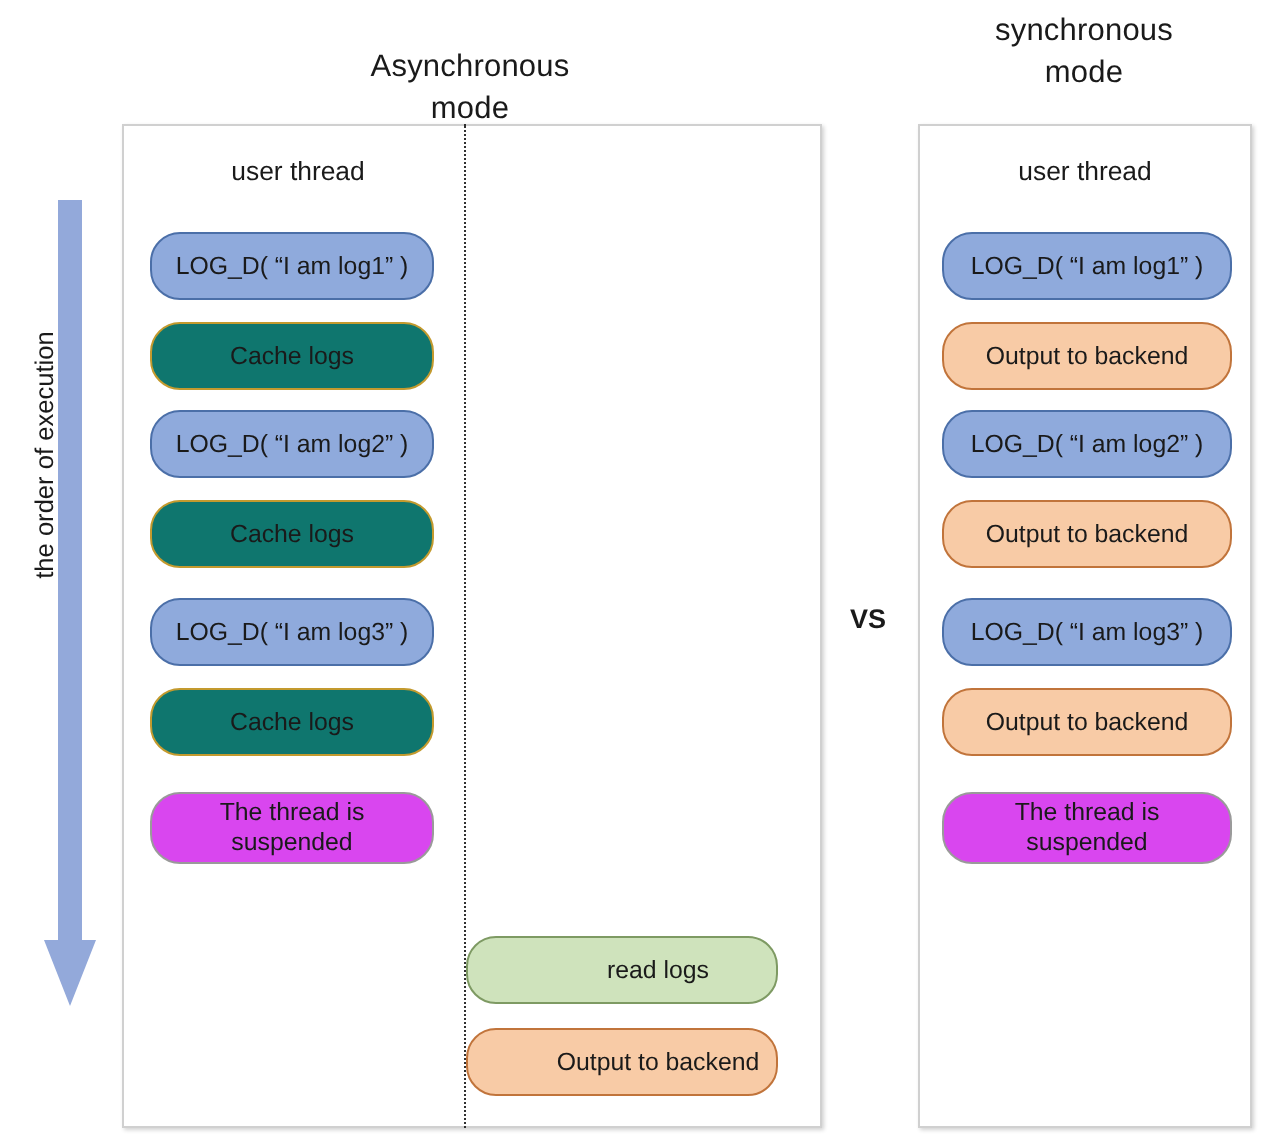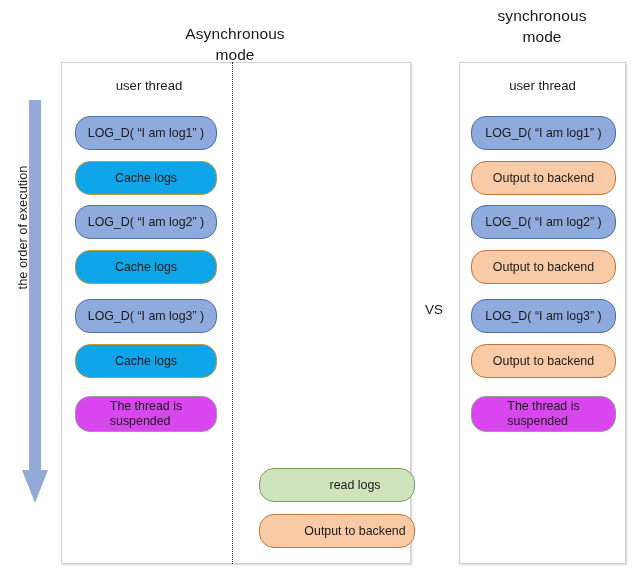--- a/index.html
+++ b/index.html
@@ -64,37 +64,37 @@
   #hdr-output-logs  { left: 238px; top: 77px; width: 168px; }
   #hdr-user-sync    { left: 464px; top: 77px; width: 157px; }
 
   
   .step {
     position: absolute;
     box-sizing: border-box;
     display: flex;
     align-items: center;
     justify-content: center;
-    text-align: left;
+    text-align: center;
     font-size: 12.4px;
     line-height: 15px;
     color: #1a1a1a;
     border-width: 1px;
     border-style: solid;
     white-space: pre-line;
     border-radius: 15px;
   }
   .step.blue   { background: #8FAADC; border-color: #4B6FA8; }
-  .step.yellow { background: #0ea5e9; border-color: #C39A2E; }
+  .step.yellow { background: #0f766e; border-color: #C39A2E; }
   .step.grey   { background: #d946ef; border-color: #9A9A9A; }
   .step.green  { background: #CFE3BC; border-color: #7E9A63; }
   .step.orange { background: #F8CBA6; border-color: #C1743B; }
 
   .col-left  { left: 75px;  width: 142px; }
-  .col-mid   { left: 259px; width: 156px; padding-left: 36px; }
+  .col-mid   { left: 233px; width: 156px; padding-left: 36px; }
   .col-right { left: 471px; width: 145px; }
 
   
   #arrow-wrap {
     position: absolute;
     left: 22px;
     top: 100px;
     width: 26px;
     height: 403px;
   }
@@ -131,20 +131,21 @@
 
   
   #vs-label {
     position: absolute;
     left: 414px;
     top: 302px;
     width: 40px;
     text-align: center;
     font-size: 13.5px;
     color: #1a1a1a;
+    font-weight: bold;
   }
 </style>
 </head>
 <body>
 
 <div id="canvas">
 
   <div class="mode-title" id="title-async" style="white-space: pre-line;">Asynchronous
 mode</div>
   <div class="mode-title" id="title-sync" style="white-space: pre-line; text-align: center;">synchronous

